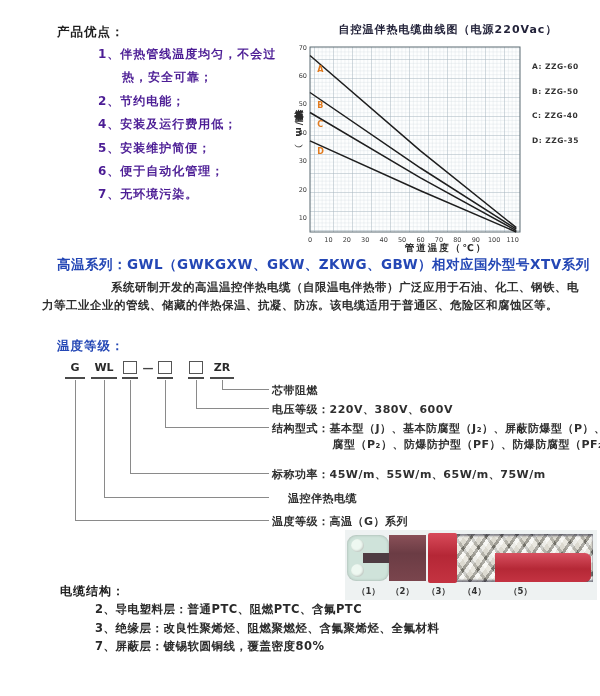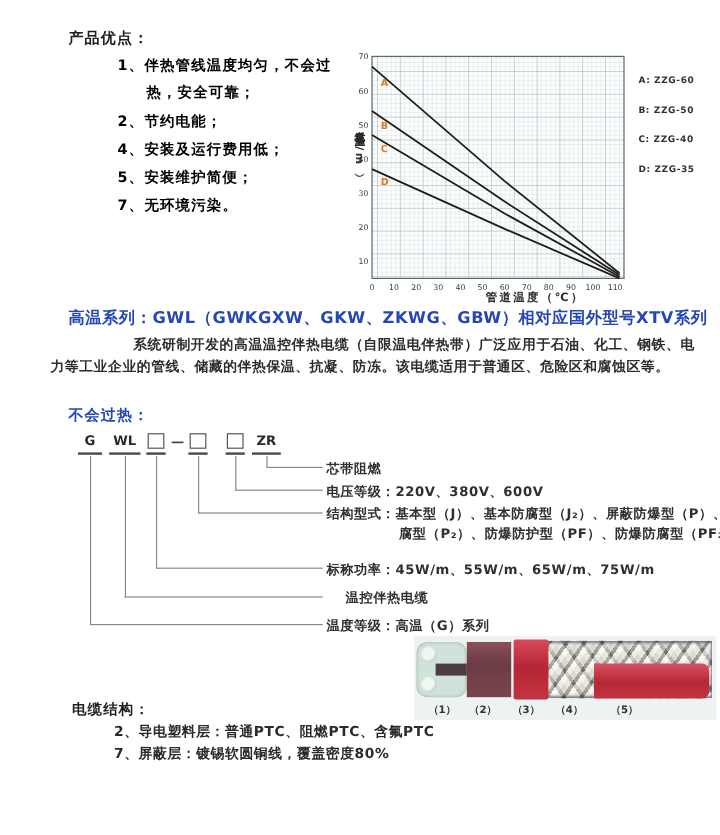--- a/index.html
+++ b/index.html
@@ -2,21 +2,21 @@
 <html><head>
 <meta charset="utf-8">
 <style>
   html,body{margin:0;padding:0;}
   body{background:#ffffff;font-family:"DejaVu Sans","Liberation Sans",sans-serif;}
   .page{position:relative;width:600px;height:696px;background:#fff;overflow:hidden;}
   .abs{position:absolute;}
   .hd{font-weight:bold;color:#1f1f1f;font-size:12.5px;letter-spacing:1px;}
   .hd-blue{color:#2447b5;}
   
-  .adv-list{width:204px;font-size:12px;font-weight:bold;color:#000000;line-height:1.95;}
+  .adv-list{width:204px;font-size:12px;font-weight:bold;color:#4c1d95;line-height:1.95;}
   .adv-item{padding-left:2em;text-indent:-2em;letter-spacing:1px;}
   
   .chart{width:304px;height:238px;}
   .chart-title{position:absolute;left:0;top:0;width:100%;text-align:center;font-size:11px;font-weight:bold;color:#23233a;letter-spacing:1px;}
   .chart-xlabel{position:absolute;left:60px;top:220px;width:180px;text-align:center;font-size:9.5px;font-weight:bold;color:#2a2a2a;letter-spacing:2px;}
   .chart-ylabel{position:absolute;left:-4px;top:80px;writing-mode:vertical-rl;font-size:9px;font-weight:bold;color:#2a2a2a;letter-spacing:2px;}
   .legend{position:absolute;left:236px;top:40px;width:70px;}
   .legend-item{font-size:7.5px;font-weight:bold;color:#333;margin-bottom:15.5px;letter-spacing:0.5px;}
   svg text{font-family:"DejaVu Sans","Liberation Sans",sans-serif;}
   
@@ -52,24 +52,26 @@
 <body>
 
 <div class="page">
 
   <div class="abs hd" style="left:57px;top:24px;">产品优点：</div>
   <div class="abs adv-list" style="left:98px;top:43px;">
       <div class="adv-item">1、伴热管线温度均匀，不会过热，安全可靠；</div>
       <div class="adv-item">2、节约电能；</div>
       <div class="adv-item">4、安装及运行费用低；</div>
       <div class="adv-item">5、安装维护简便；</div>
+      <div class="adv-item">6、便于自动化管理；</div>
       <div class="adv-item">7、无环境污染。</div>
     </div>
 
   <div class="abs chart" style="left:296px;top:22px;">
+    <div class="chart-title">自控温伴热电缆曲线图（电源220Vac）</div>
     <div class="chart-ylabel">发热量（W/m）</div>
     <svg id="chart-svg" width="304" height="238">
       <defs>
         <pattern id="gmin" width="3.8" height="3.8" patternUnits="userSpaceOnUse">
           <path d="M3.8 0 V3.8 H0" fill="none" stroke="#ccd7dc" stroke-width="0.6"></path>
         </pattern>
         <pattern id="gmaj" width="19" height="19" patternUnits="userSpaceOnUse">
           <path d="M19 0 V19 H0" fill="none" stroke="#a3b4bc" stroke-width="0.8"></path>
         </pattern>
       </defs>
@@ -115,21 +117,21 @@
         <div class="legend-item">B: ZZG-50</div>
         <div class="legend-item">C: ZZG-40</div>
         <div class="legend-item">D: ZZG-35</div>
       </div>
   </div>
 
   <div class="abs hd hd-blue" style="left:57px;top:256px;width:535px;font-size:13.5px;letter-spacing:0.5px;">高温系列：GWL（GWKGXW、GKW、ZKWG、GBW）相对应国外型号XTV系列</div>
 
   <div class="abs desc" style="left:42px;top:279px;">系统研制开发的高温温控伴热电缆（自限温电伴热带）广泛应用于石油、化工、钢铁、电力等工业企业的管线、储藏的伴热保温、抗凝、防冻。该电缆适用于普通区、危险区和腐蚀区等。</div>
 
-  <div class="abs hd hd-blue" style="left:57px;top:338px;">不会过热：</div>
+  <div class="abs hd hd-blue" style="left:57px;top:338px;">温度等级：</div>
 
   <div>
     <div class="code-el abs" style="left:65px;top:361px;width:20px;">G</div>
     <div class="code-el abs" style="left:91px;top:361px;width:26px;">WL</div>
     <div class="code-box abs" style="left:122px;top:361px;width:16px;">
         <div class="sq"></div>
       </div>
     <div class="code-dash abs" style="left:141px;top:362px;width:14px;text-align:center;">—</div>
     <div class="code-box abs" style="left:157px;top:361px;width:16px;">
         <div class="sq"></div>
@@ -169,16 +171,17 @@
         <span class="cable-label" style="left: 46px;">（2）</span>
         <span class="cable-label" style="left: 82px;">（3）</span>
         <span class="cable-label" style="left: 118px;">（4）</span>
         <span class="cable-label" style="left: 164px;">（5）</span>
       </div>
   </div>
 
   <div class="abs hd" style="left:60px;top:583px;font-size:12px;">电缆结构：</div>
   <div class="abs struct-list" style="left:95px;top:600px;">
       <div class="struct-item">2、导电塑料层：普通PTC、阻燃PTC、含氟PTC</div>
+      <div class="struct-item">3、绝缘层：改良性聚烯烃、阻燃聚燃烃、含氟聚烯烃、全氟材料</div>
       <div class="struct-item">7、屏蔽层：镀锡软圆铜线，覆盖密度80%</div>
     </div>
 
 </div>
 
 </body></html>

